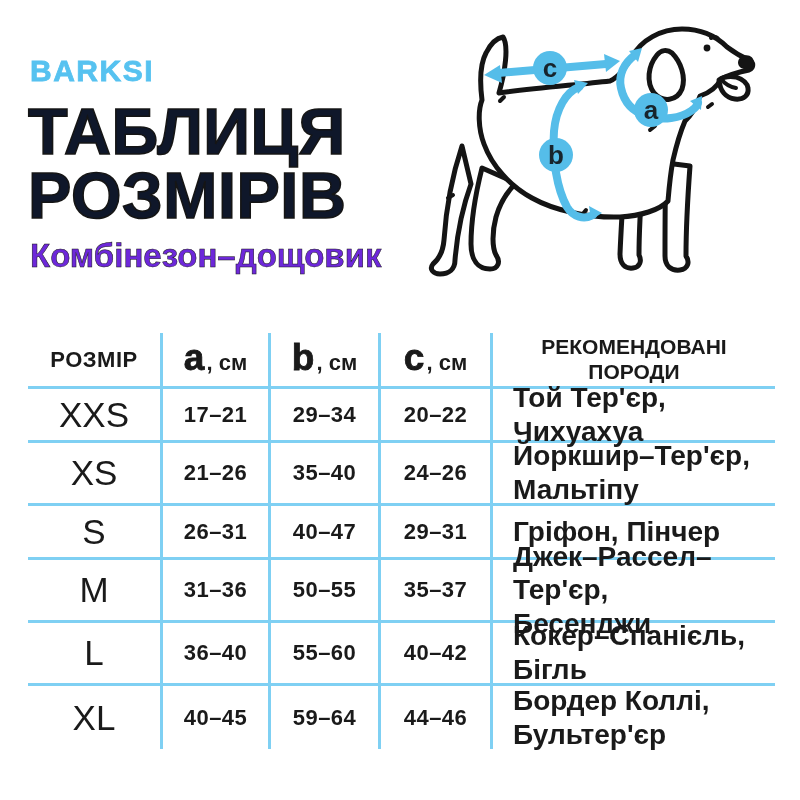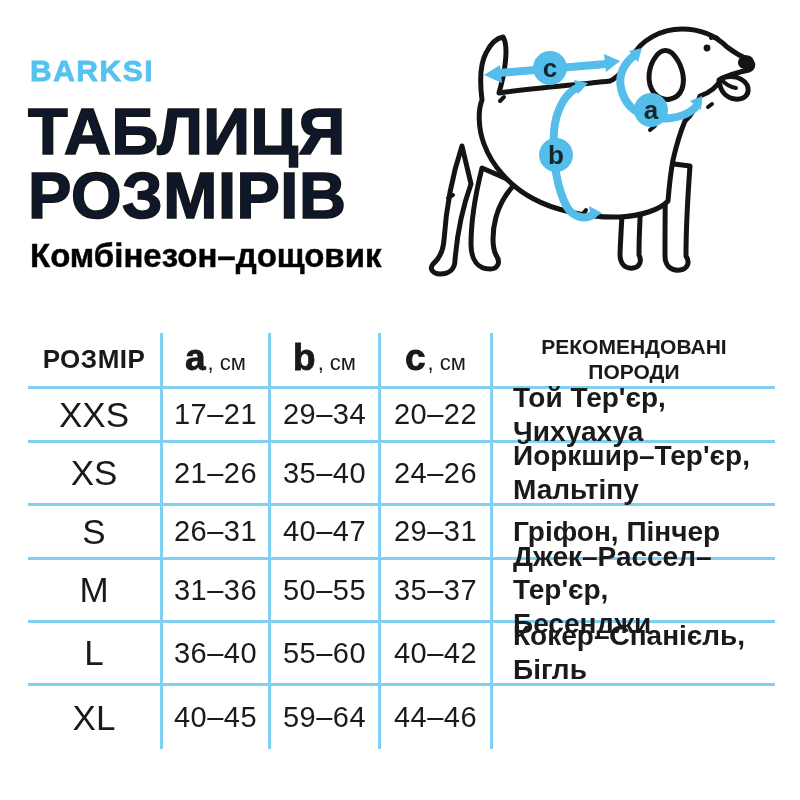--- a/index.html
+++ b/index.html
@@ -11,47 +11,47 @@
   *{margin:0;padding:0;box-sizing:border-box;}
   body{background:#fff;font-family:"Liberation Sans","DejaVu Sans",sans-serif;}
   .canvas{position:relative;width:800px;height:800px;background:#fff;overflow:hidden;color:var(--ink);padding-left:12px;}
 
   
   .brand{position:absolute;left:30px;top:54px;font-size:30px;font-weight:bold;
          letter-spacing:1.5px;color:var(--accent-blue);-webkit-text-stroke:0.8px var(--accent-blue);}
   .title{position:absolute;left:28px;top:100px;font-size:65px;font-weight:bold;
          line-height:0.99;color:#0f172a;-webkit-text-stroke:1.6px #151515;letter-spacing:0.5px;}
   .subtitle{position:absolute;left:30px;top:237px;font-size:33px;font-weight:bold;
-         color:#000000;-webkit-text-stroke:0.5px #151515;}
+         color:#6d28d9;-webkit-text-stroke:0.5px #151515;}
 
   
   .diagram{position:absolute;left:420px;top:8px;width:380px;height:292px;}
   .dog-fill{fill:#ffffff;stroke:#141414;stroke-width:5;stroke-linejoin:round;}
   .dog-black{fill:#141414;stroke:none;}
   .tick{fill:none;stroke:#141414;stroke-width:4;stroke-linecap:round;}
   .arrow{fill:none;stroke:var(--arrow-blue);stroke-width:8;stroke-linecap:round;}
   .arrowhead{fill:var(--arrow-blue);stroke:none;}
   .label-circle{fill:var(--arrow-blue);stroke:none;}
   .circle-letter{fill:#17242C;font-family:"Liberation Sans","DejaVu Sans",sans-serif;
                  font-size:26px;font-weight:bold;text-anchor:middle;}
 
   
   .size-table{position:absolute;left:28px;top:333px;width:747px;display:grid;
               grid-template-columns:135px 108px 110px 112px 282px;
               grid-template-rows:56px 54px 63px 54px 63px 63px 63px;}
   .cell{display:flex;align-items:center;justify-content:center;}
   .v{border-right:3px solid var(--line-blue);}
   .hb{border-bottom:3px solid var(--line-blue);}
-  .h-size{font-size:26px;font-weight:bold;letter-spacing:0.5px;}
+  .h-size{font-size:22px;font-weight:bold;letter-spacing:0.5px;}
   .h-measure{align-items:baseline;gap:2px;padding-top:6px;}
   .h-letter{font-size:37px;font-weight:bold;line-height:1;-webkit-text-stroke:0.8px #151515;}
-  .h-unit{font-size:22px;font-weight:normal;}
+  .h-unit{font-size:22px;font-weight:bold;}
   .h-breeds{font-size:21px;font-weight:bold;text-align:center;white-space:pre-line;line-height:1.15;}
   .c-size{font-size:35px;font-weight:normal;}
-  .c-range{font-size:29px;font-weight:normal;letter-spacing:0.5px;}
+  .c-range{font-size:22px;font-weight:bold;letter-spacing:0.5px;}
   .c-breeds{font-size:28px;font-weight:bold;justify-content:flex-start;text-align:left;
             padding-left:20px;white-space:pre-line;line-height:1.2;}
 </style>
 </head>
 <body>
 
 <div class="canvas">
 
   <div class="brand">BARKSI</div>
   <div class="title">
@@ -157,15 +157,17 @@
     <div class="cell v hb c-range">36–40</div>
     <div class="cell v hb c-range">55–60</div>
     <div class="cell v hb c-range">40–42</div>
     <div class="cell hb c-breeds">Кокер–Спанієль,
 Бігль</div>
 
     <div class="cell v c-size">XL</div>
     <div class="cell v c-range">40–45</div>
     <div class="cell v c-range">59–64</div>
     <div class="cell v c-range">44–46</div>
+    <div class="cell c-breeds">Бордер Коллі,
+Бультер'єр</div>
   </div>
 
 </div>
 
 </body></html>

